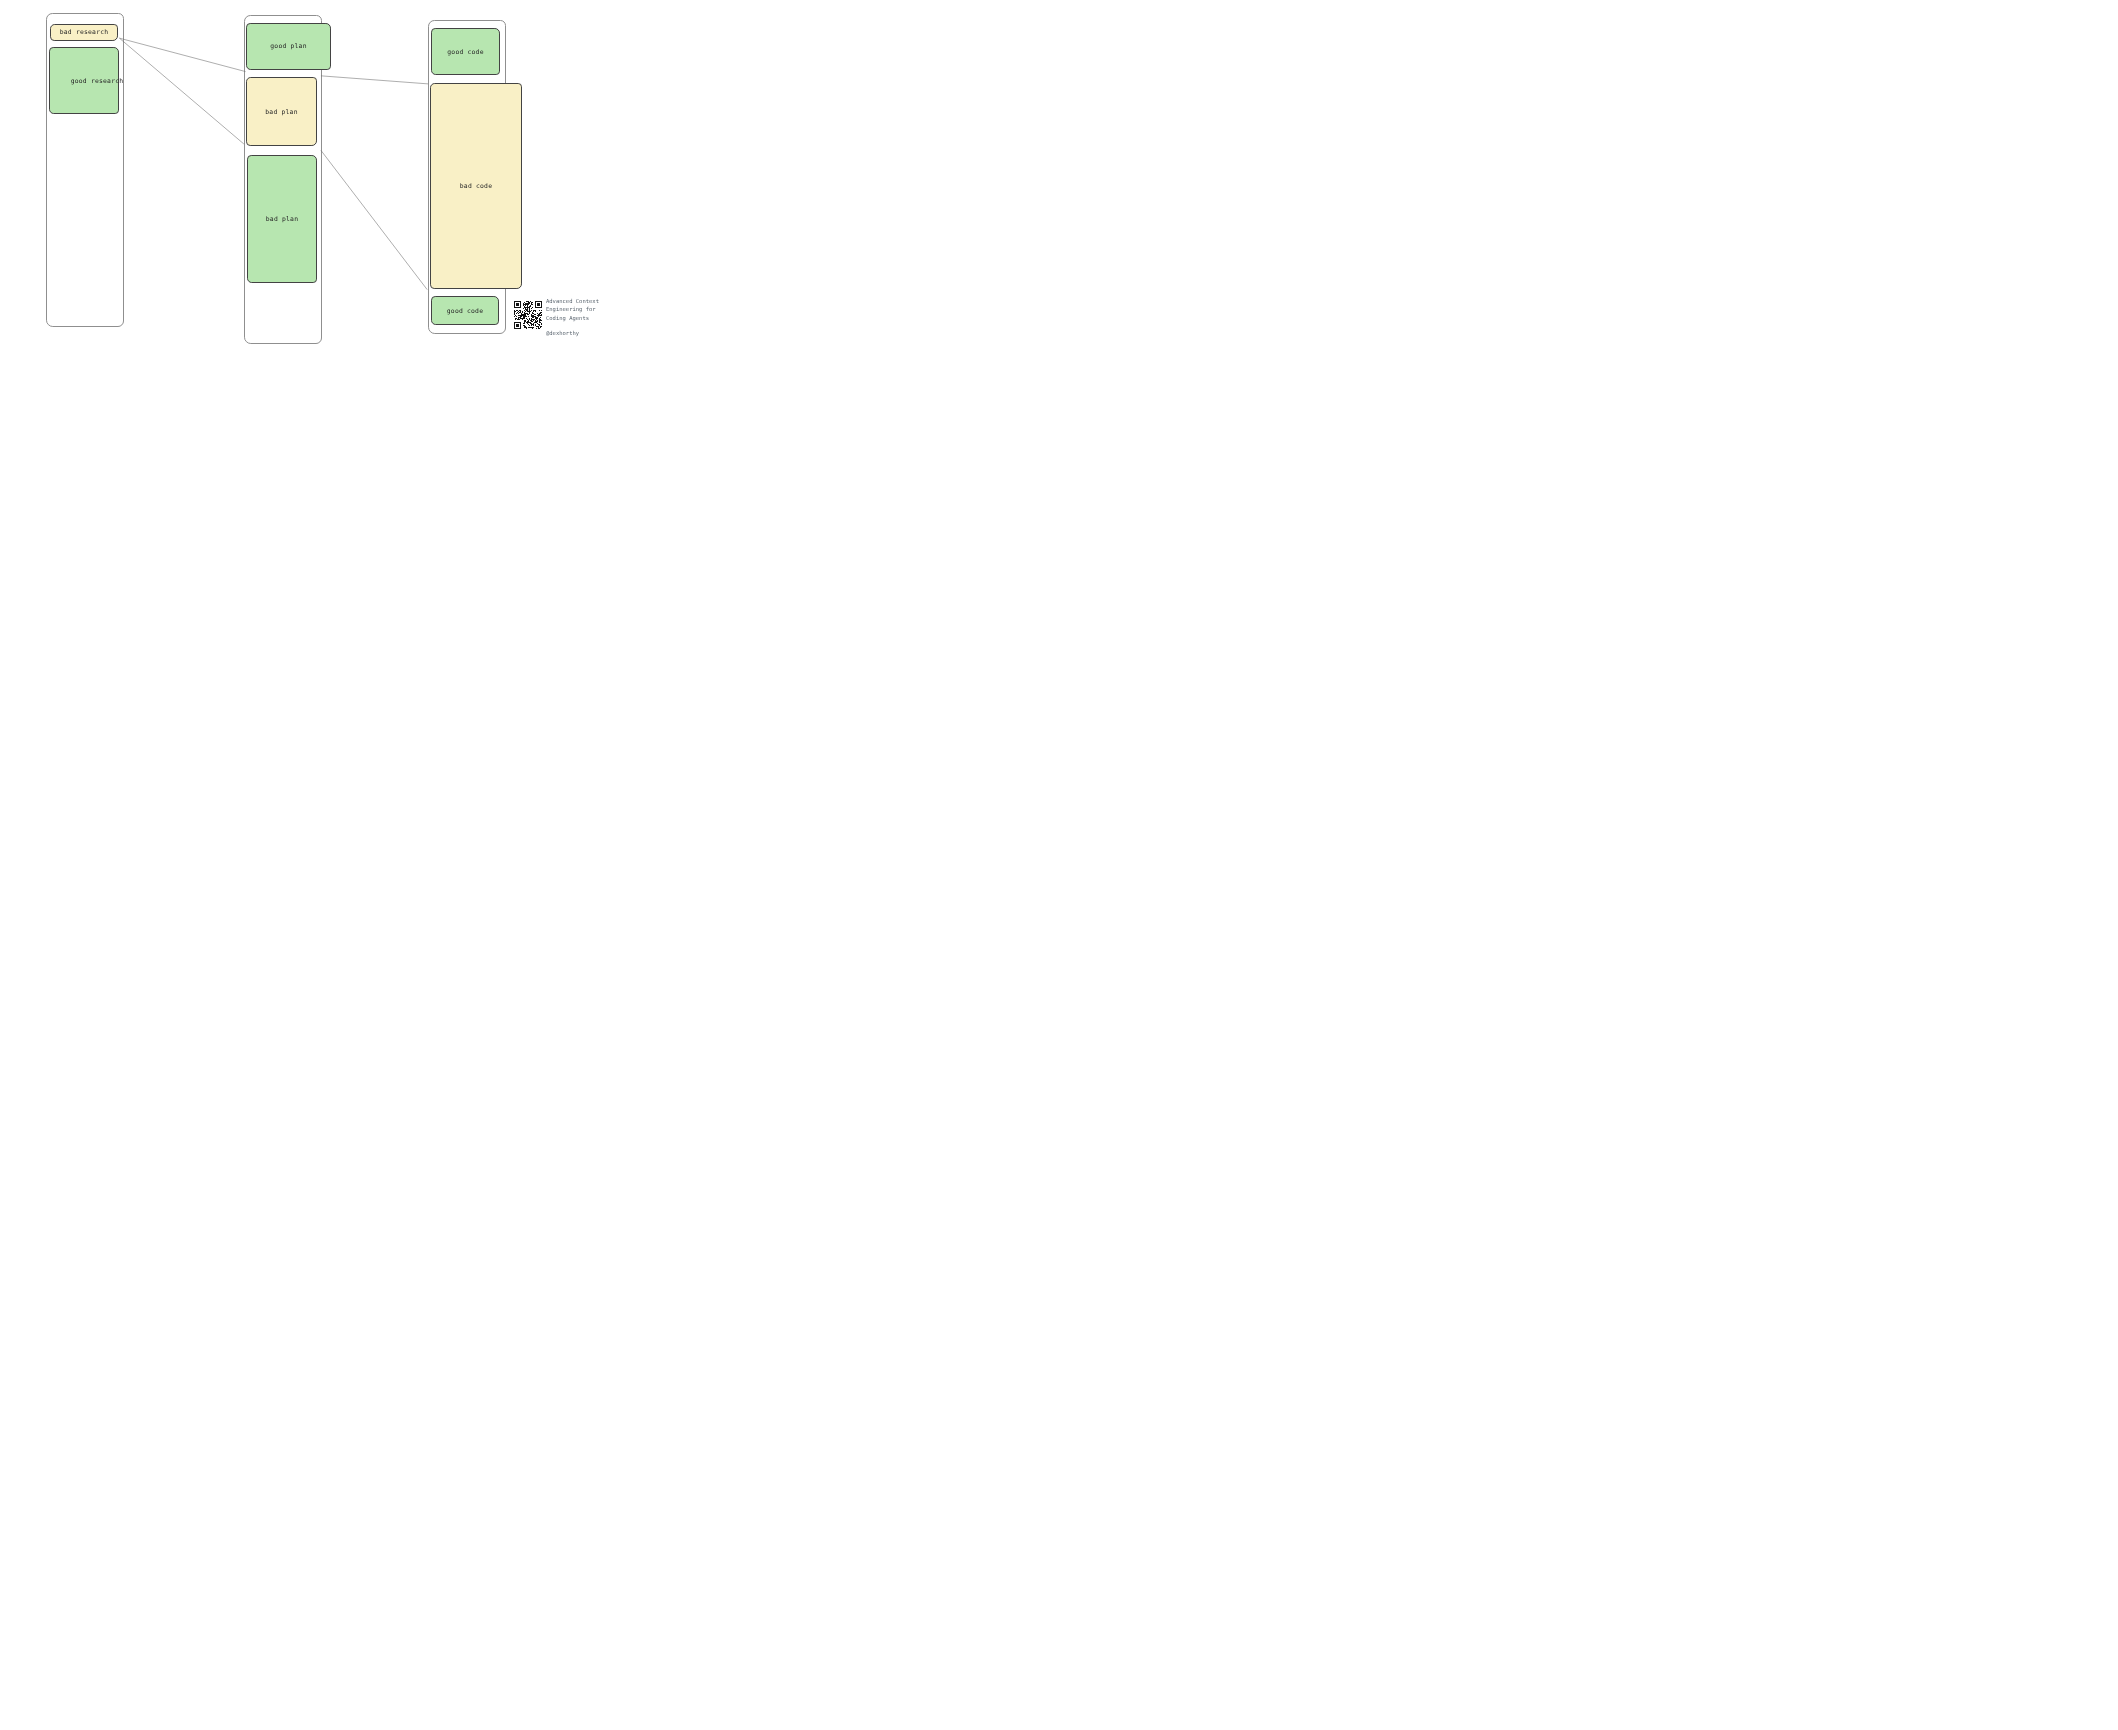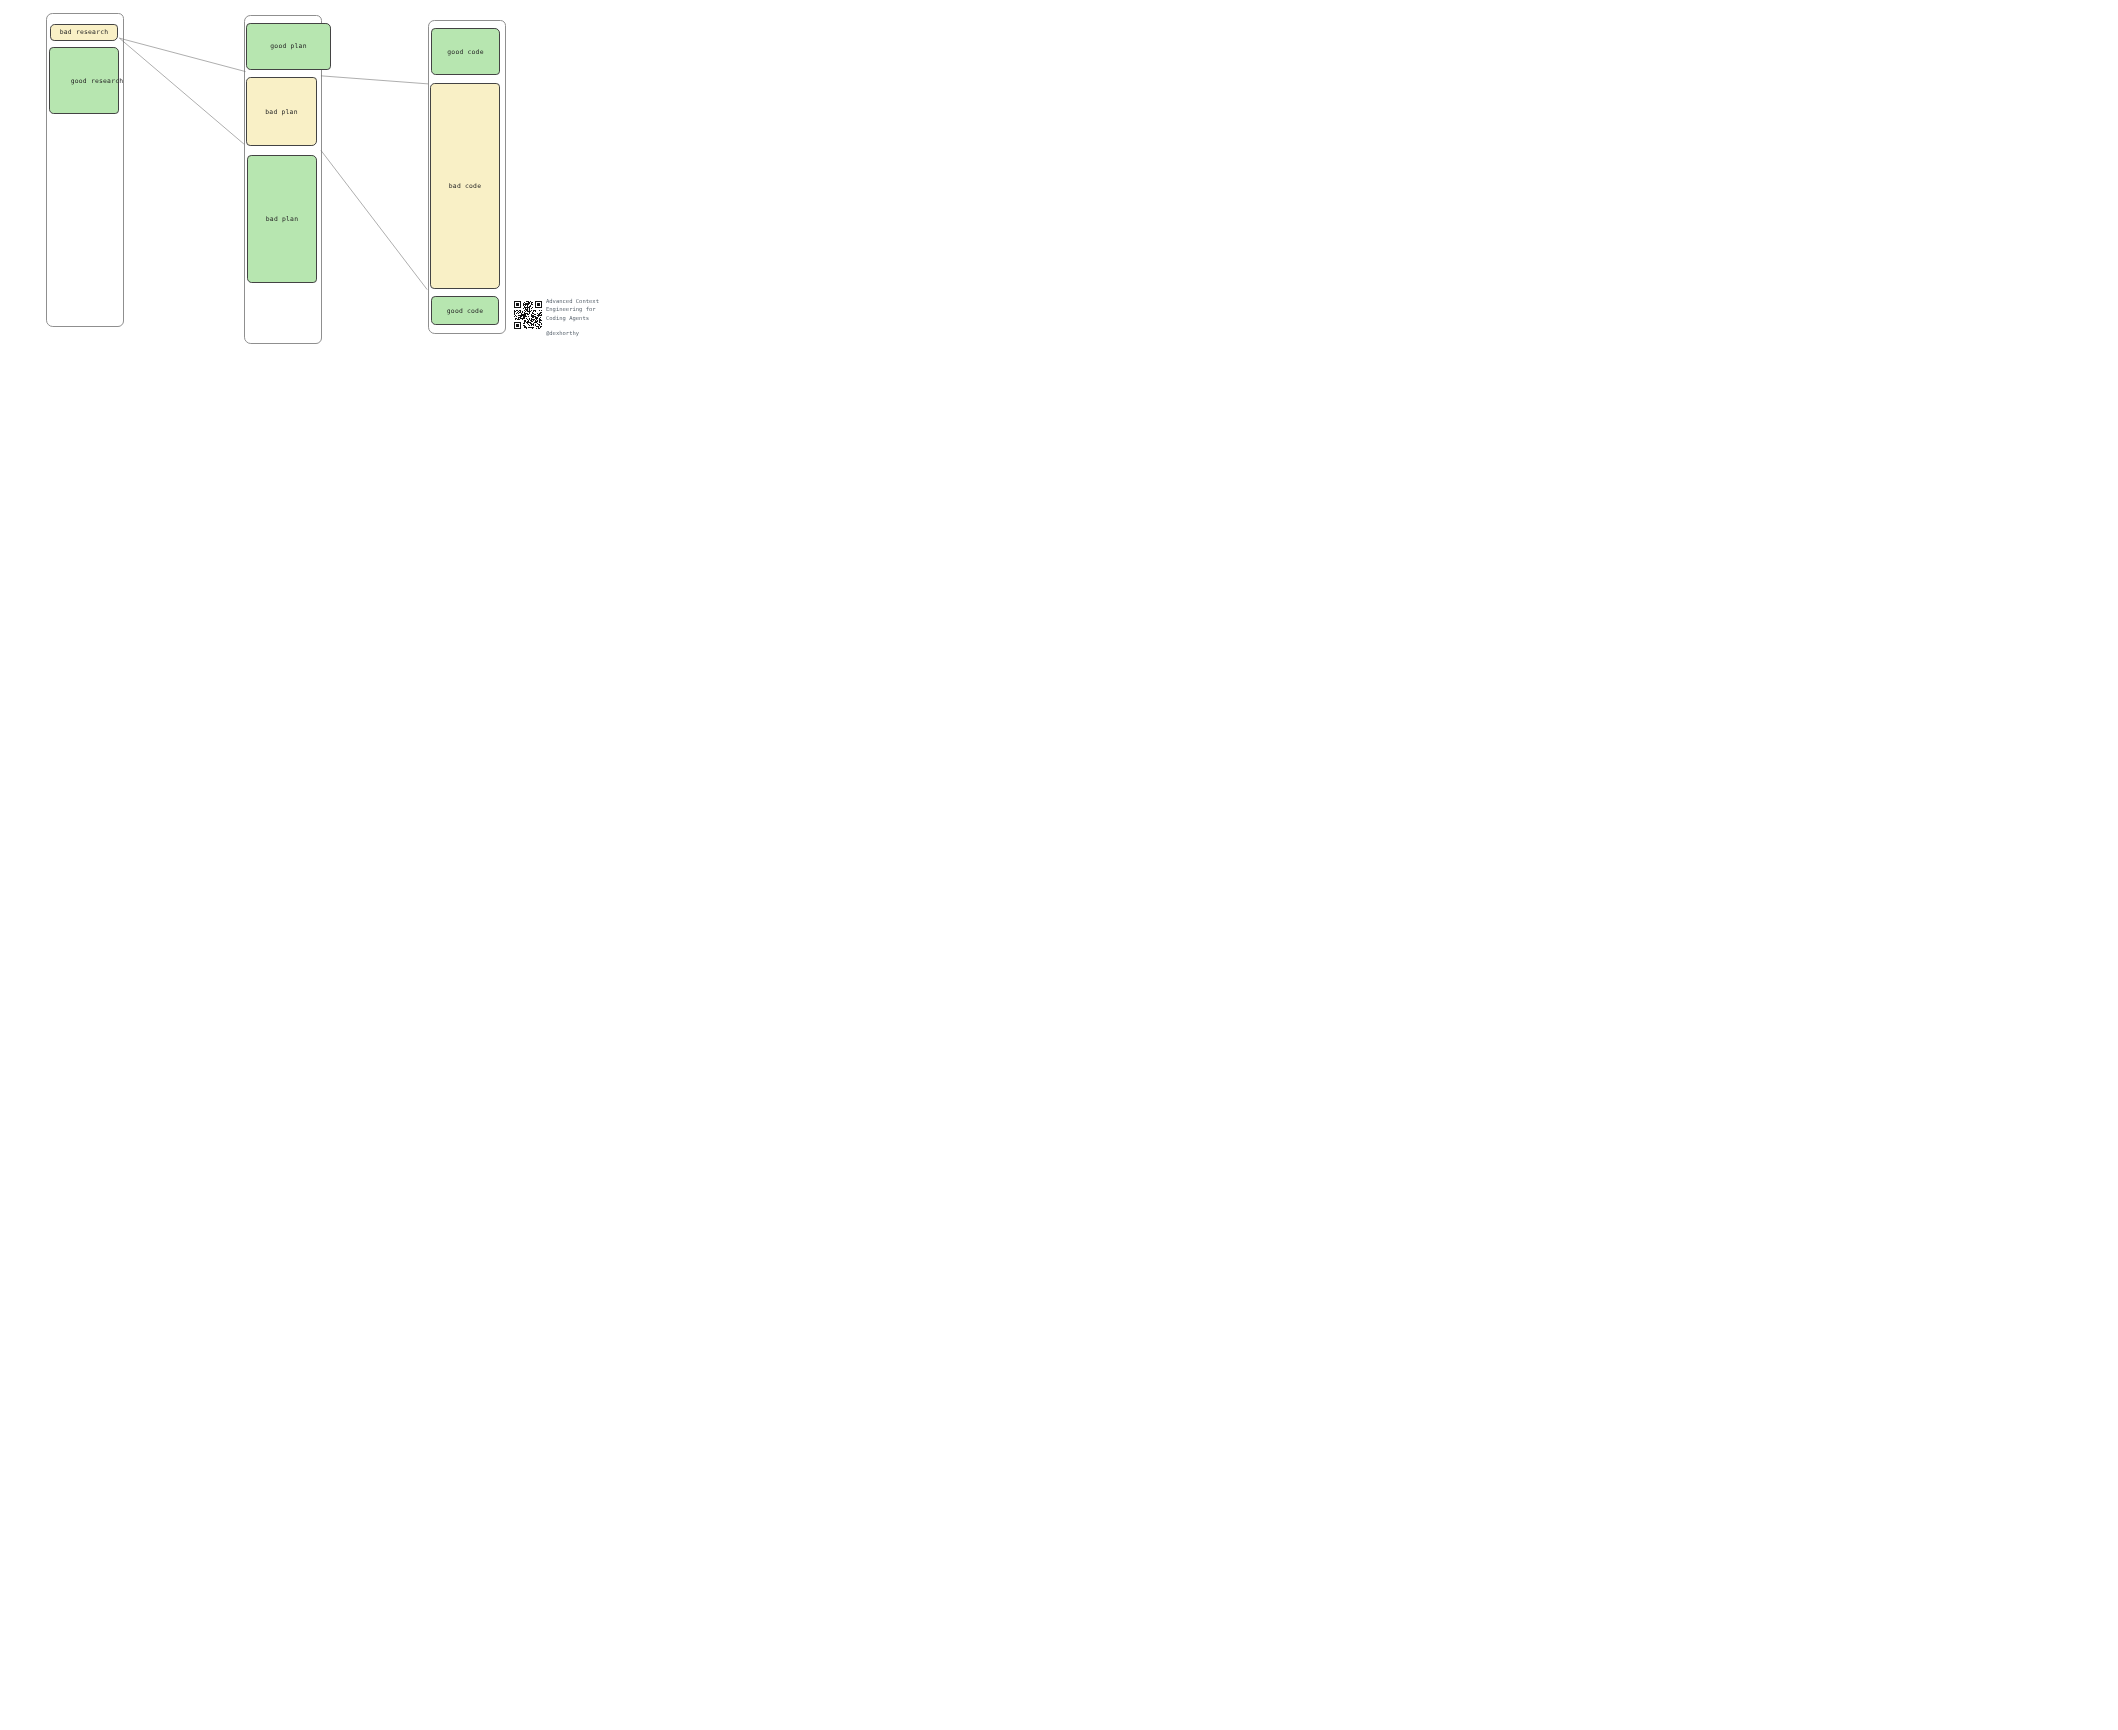--- a/index.html
+++ b/index.html
@@ -70,21 +70,21 @@
   <div class="box bad" style="left:246px;top:77px;width:71px;height:69px;">
     <span>bad plan</span>
   </div>
   <div class="box good" style="left:247px;top:155px;width:70px;height:128px;">
     <span>bad plan</span>
   </div>
 
   <div class="box good" style="left:431px;top:28px;width:69px;height:47px;">
     <span>good code</span>
   </div>
-  <div class="box bad" style="left:430px;top:83px;width:70px;height:206px;">
+  <div class="box bad" style="left:430px;top:83px;width:92px;height:206px;">
     <span>bad code</span>
   </div>
   <div class="box good" style="left:431px;top:296px;width:68px;height:29px;">
     <span>good code</span>
   </div>
 
   <svg id="qr" width="28" height="28" viewBox="0 0 29 29" shape-rendering="crispEdges">
       <path d="M12 0h1v1h-1zM13 0h1v1h-1zM15 0h1v1h-1zM17 0h1v1h-1zM10 1h1v1h-1zM14 1h1v1h-1zM15 1h1v1h-1zM16 1h1v1h-1zM18 1h1v1h-1zM19 1h1v1h-1zM9 2h1v1h-1zM11 2h1v1h-1zM12 2h1v1h-1zM13 2h1v1h-1zM14 2h1v1h-1zM15 2h1v1h-1zM16 2h1v1h-1zM18 2h1v1h-1zM9 3h1v1h-1zM10 3h1v1h-1zM11 3h1v1h-1zM12 3h1v1h-1zM13 3h1v1h-1zM14 3h1v1h-1zM15 3h1v1h-1zM18 3h1v1h-1zM19 3h1v1h-1zM9 4h1v1h-1zM11 4h1v1h-1zM13 4h1v1h-1zM14 4h1v1h-1zM17 4h1v1h-1zM10 5h1v1h-1zM13 5h1v1h-1zM14 5h1v1h-1zM16 5h1v1h-1zM17 5h1v1h-1zM10 6h1v1h-1zM11 6h1v1h-1zM12 6h1v1h-1zM13 6h1v1h-1zM15 6h1v1h-1zM16 6h1v1h-1zM19 6h1v1h-1zM9 7h1v1h-1zM11 7h1v1h-1zM13 7h1v1h-1zM14 7h1v1h-1zM16 7h1v1h-1zM18 7h1v1h-1zM11 8h1v1h-1zM12 8h1v1h-1zM13 8h1v1h-1zM14 8h1v1h-1zM16 8h1v1h-1zM0 9h1v1h-1zM2 9h1v1h-1zM3 9h1v1h-1zM5 9h1v1h-1zM6 9h1v1h-1zM10 9h1v1h-1zM12 9h1v1h-1zM13 9h1v1h-1zM16 9h1v1h-1zM18 9h1v1h-1zM20 9h1v1h-1zM21 9h1v1h-1zM22 9h1v1h-1zM26 9h1v1h-1zM28 9h1v1h-1zM0 10h1v1h-1zM1 10h1v1h-1zM4 10h1v1h-1zM6 10h1v1h-1zM8 10h1v1h-1zM11 10h1v1h-1zM13 10h1v1h-1zM14 10h1v1h-1zM15 10h1v1h-1zM16 10h1v1h-1zM17 10h1v1h-1zM20 10h1v1h-1zM22 10h1v1h-1zM0 11h1v1h-1zM3 11h1v1h-1zM5 11h1v1h-1zM6 11h1v1h-1zM8 11h1v1h-1zM10 11h1v1h-1zM16 11h1v1h-1zM19 11h1v1h-1zM27 11h1v1h-1zM28 11h1v1h-1zM0 12h1v1h-1zM2 12h1v1h-1zM4 12h1v1h-1zM7 12h1v1h-1zM10 12h1v1h-1zM11 12h1v1h-1zM12 12h1v1h-1zM13 12h1v1h-1zM14 12h1v1h-1zM16 12h1v1h-1zM19 12h1v1h-1zM20 12h1v1h-1zM24 12h1v1h-1zM26 12h1v1h-1zM27 12h1v1h-1zM0 13h1v1h-1zM7 13h1v1h-1zM8 13h1v1h-1zM9 13h1v1h-1zM10 13h1v1h-1zM11 13h1v1h-1zM13 13h1v1h-1zM14 13h1v1h-1zM15 13h1v1h-1zM18 13h1v1h-1zM21 13h1v1h-1zM22 13h1v1h-1zM25 13h1v1h-1zM26 13h1v1h-1zM28 13h1v1h-1zM0 14h1v1h-1zM8 14h1v1h-1zM9 14h1v1h-1zM10 14h1v1h-1zM11 14h1v1h-1zM12 14h1v1h-1zM13 14h1v1h-1zM16 14h1v1h-1zM17 14h1v1h-1zM18 14h1v1h-1zM19 14h1v1h-1zM21 14h1v1h-1zM1 15h1v1h-1zM4 15h1v1h-1zM5 15h1v1h-1zM6 15h1v1h-1zM7 15h1v1h-1zM8 15h1v1h-1zM9 15h1v1h-1zM10 15h1v1h-1zM11 15h1v1h-1zM18 15h1v1h-1zM19 15h1v1h-1zM20 15h1v1h-1zM24 15h1v1h-1zM25 15h1v1h-1zM26 15h1v1h-1zM27 15h1v1h-1zM28 15h1v1h-1zM0 16h1v1h-1zM2 16h1v1h-1zM6 16h1v1h-1zM7 16h1v1h-1zM9 16h1v1h-1zM10 16h1v1h-1zM11 16h1v1h-1zM12 16h1v1h-1zM15 16h1v1h-1zM18 16h1v1h-1zM19 16h1v1h-1zM20 16h1v1h-1zM21 16h1v1h-1zM22 16h1v1h-1zM25 16h1v1h-1zM4 17h1v1h-1zM5 17h1v1h-1zM6 17h1v1h-1zM9 17h1v1h-1zM10 17h1v1h-1zM19 17h1v1h-1zM20 17h1v1h-1zM22 17h1v1h-1zM23 17h1v1h-1zM24 17h1v1h-1zM27 17h1v1h-1zM1 18h1v1h-1zM2 18h1v1h-1zM4 18h1v1h-1zM6 18h1v1h-1zM7 18h1v1h-1zM8 18h1v1h-1zM9 18h1v1h-1zM10 18h1v1h-1zM12 18h1v1h-1zM16 18h1v1h-1zM18 18h1v1h-1zM22 18h1v1h-1zM23 18h1v1h-1zM24 18h1v1h-1zM26 18h1v1h-1zM1 19h1v1h-1zM3 19h1v1h-1zM4 19h1v1h-1zM5 19h1v1h-1zM8 19h1v1h-1zM13 19h1v1h-1zM14 19h1v1h-1zM16 19h1v1h-1zM18 19h1v1h-1zM19 19h1v1h-1zM20 19h1v1h-1zM21 19h1v1h-1zM23 19h1v1h-1zM26 19h1v1h-1zM27 19h1v1h-1zM10 20h1v1h-1zM11 20h1v1h-1zM14 20h1v1h-1zM15 20h1v1h-1zM17 20h1v1h-1zM18 20h1v1h-1zM20 20h1v1h-1zM22 20h1v1h-1zM24 20h1v1h-1zM26 20h1v1h-1zM27 20h1v1h-1zM28 20h1v1h-1zM10 21h1v1h-1zM11 21h1v1h-1zM13 21h1v1h-1zM15 21h1v1h-1zM18 21h1v1h-1zM19 21h1v1h-1zM22 21h1v1h-1zM23 21h1v1h-1zM24 21h1v1h-1zM26 21h1v1h-1zM10 22h1v1h-1zM12 22h1v1h-1zM13 22h1v1h-1zM15 22h1v1h-1zM16 22h1v1h-1zM17 22h1v1h-1zM21 22h1v1h-1zM22 22h1v1h-1zM23 22h1v1h-1zM26 22h1v1h-1zM27 22h1v1h-1zM9 23h1v1h-1zM10 23h1v1h-1zM13 23h1v1h-1zM17 23h1v1h-1zM18 23h1v1h-1zM20 23h1v1h-1zM24 23h1v1h-1zM28 23h1v1h-1zM14 24h1v1h-1zM15 24h1v1h-1zM18 24h1v1h-1zM19 24h1v1h-1zM20 24h1v1h-1zM22 24h1v1h-1zM25 24h1v1h-1zM26 24h1v1h-1zM28 24h1v1h-1zM9 25h1v1h-1zM10 25h1v1h-1zM14 25h1v1h-1zM16 25h1v1h-1zM18 25h1v1h-1zM20 25h1v1h-1zM22 25h1v1h-1zM26 25h1v1h-1zM10 26h1v1h-1zM11 26h1v1h-1zM14 26h1v1h-1zM23 26h1v1h-1zM24 26h1v1h-1zM25 26h1v1h-1zM27 26h1v1h-1zM28 26h1v1h-1zM10 27h1v1h-1zM11 27h1v1h-1zM12 27h1v1h-1zM15 27h1v1h-1zM16 27h1v1h-1zM17 27h1v1h-1zM18 27h1v1h-1zM19 27h1v1h-1zM20 27h1v1h-1zM25 27h1v1h-1zM27 27h1v1h-1zM12 28h1v1h-1zM19 28h1v1h-1zM23 28h1v1h-1zM25 28h1v1h-1zM26 28h1v1h-1zM0 0h7v7h-7z M1 1h5v5h-5z M2 2h3v3h-3zM22 0h7v7h-7z M23 1h5v5h-5z M24 2h3v3h-3zM0 22h7v7h-7z M1 23h5v5h-5z M2 24h3v3h-3z" fill="#121212" fill-rule="evenodd"></path>
     </svg>
 

